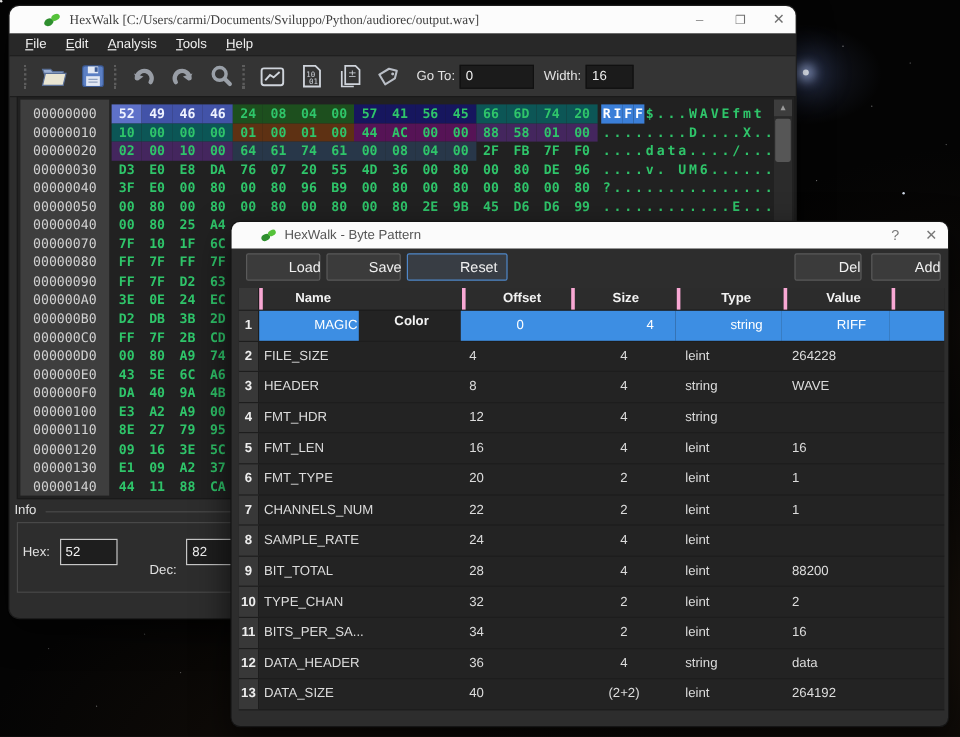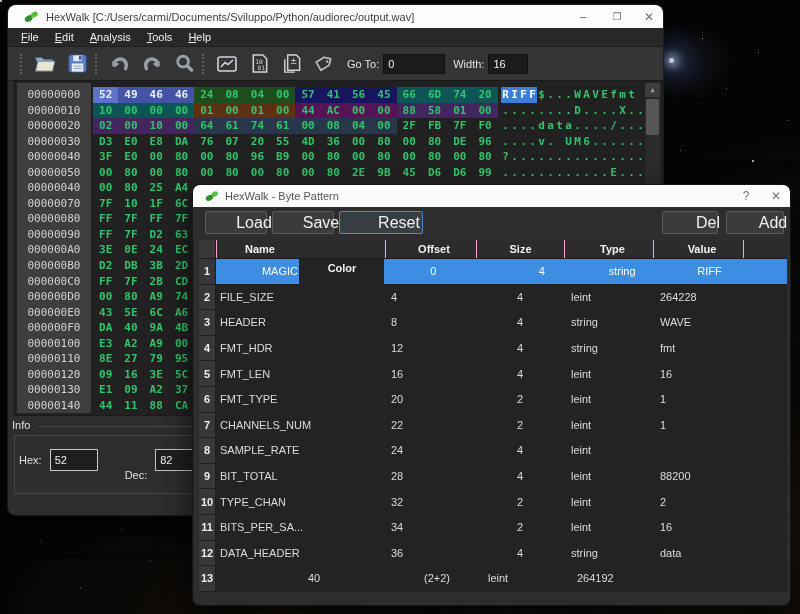--- a/index.html
+++ b/index.html
@@ -33,21 +33,21 @@
     box-shadow:752px 160px rgba(230,240,255,.9),620px 548px rgba(230,240,255,.7),
     782px 480px rgba(230,240,255,.8),708px 580px rgba(230,240,255,.6);}
   .bright-star{position:absolute;left:669px;top:58px;width:5px;height:5px;border-radius:50%;
     background:#eef4ff;
     box-shadow:0 0 10px 4px rgba(185,205,255,.85),0 0 26px 11px rgba(120,150,255,.28);}
 
   
   .mainwin{position:absolute;left:8px;top:5px;width:655px;height:510px;background:#2d2d2d;
     border-radius:8px;box-shadow:0 0 0 1px #1c1c1c,0 10px 28px rgba(0,0,0,.65);}
   .titlebar{position:absolute;left:0;top:0;right:0;height:23px;background:#fcfcfc;
-    border-radius:8px 8px 0 0;display:flex;align-items:center;padding-left:16px;gap:7px;}
+    border-radius:8px 8px 0 0;display:flex;align-items:center;padding-left:28px;gap:7px;font-family:Liberation Serif, serif;}
   .titlebar .wtitle{font-size:11px;color:#3f3f3f;white-space:nowrap;overflow:hidden;}
   .winbtn{position:absolute;top:0;width:30px;height:23px;display:flex;align-items:center;
     justify-content:center;color:#707070;font-size:12px;cursor:default;}
   .winbtn.minb{left:560px;} .winbtn.maxb{left:594px;font-size:10px;} .winbtn.closeb{left:626px;}
 
   .menubar{position:absolute;left:0;top:23px;right:0;height:18px;background:#282828;
     display:flex;align-items:center;padding-left:5px;border-bottom:1px solid #1f1f1f;}
   .menu-item{font-size:11px;color:#f0f0f0;padding:0 8px;line-height:18px;}
   .menu-item u{text-decoration:underline;}
 
@@ -84,37 +84,37 @@
   .ifinput{height:20px;background:#1e1e1e;border:1px solid #c6c6c6;color:#f2f2f2;
     font-size:11px;font-family:"Liberation Sans",sans-serif;padding:0 4px;width:38px;outline:none;}
   .lab-hex{margin-left:11px;} .in-hex{margin-left:8px;}
   .lab-dec{margin-left:27px;margin-top:30px;} .in-dec{margin-left:8px;}
   .lab-oct{margin-left:27px;}
 
   
   .dialog{position:absolute;left:193px;top:185px;width:597px;height:420px;background:#2d2d2d;
     border-radius:7px;box-shadow:0 0 0 1px #151515,0 12px 30px rgba(0,0,0,.7);}
   .dlg-titlebar{position:absolute;left:0;top:0;right:0;height:22px;background:#fbfbfb;
-    border-radius:7px 7px 0 0;display:flex;align-items:center;padding-left:12px;gap:6px;}
+    border-radius:7px 7px 0 0;display:flex;align-items:center;padding-left:24px;gap:6px;}
   .dlg-title{font-size:11px;color:#555;}
   .dlgbtn{position:absolute;top:0;height:22px;display:flex;align-items:center;justify-content:center;
     color:#777;font-size:12px;}
   .dlg-help{left:540px;width:26px;} .dlg-close{left:572px;width:22px;}
   .btnrow-btn{position:absolute;top:26px;height:23px;background:#3b3b3b;border:1px solid #5a5a5a;
-    border-radius:2px;color:#f0f0f0;font-size:16px;font-family:"Liberation Sans",sans-serif;
+    border-radius:2px;color:#f0f0f0;font-size:12px;font-family:"Liberation Sans",sans-serif;
     display:flex;align-items:center;justify-content:center;box-sizing:border-box;padding-left:36px;}
   .b-load{left:12px;width:62px;} .b-save{left:79px;width:62px;}
   .b-reset{left:146px;width:84px;border:1px solid #4f87c8;background:#383d44;}
   .b-del{left:469px;width:56px;} .b-add{left:533px;width:58px;}
 
   .ptable{position:absolute;left:6px;top:55px;width:588px;height:352px;background:#232323;
     overflow:hidden;font-size:11px;color:#dcdcdc;}
   .thead{display:flex;height:18px;background:#2c2c2c;border-bottom:1px solid #191919;
     font-weight:bold;color:#f2f2f2;}
-  .thead>div{display:flex;align-items:center;justify-content:center;border-left:1px solid #f9a8d4;box-sizing:border-box;}
+  .thead>div{display:flex;align-items:center;justify-content:center;border-left:3px solid #f9a8d4;box-sizing:border-box;}
   .thead>div:first-child{border-left:none;}
   .trow{display:flex;height:25.6px;border-bottom:1px solid #1d1d1d;box-sizing:border-box;}
   .cell{display:flex;align-items:center;box-sizing:border-box;}
   .c-gut{width:17px;justify-content:center;background:#383838;color:#eee;font-weight:bold;
     border-right:1px solid #1d1d1d;}
   .c-name{width:83px;padding-left:4px;}
   .c-color{width:86px;border-left:1px solid #191919;border-right:1px solid #191919;margin-top:28px;}
   .c-off{width:91px;padding-left:6px;}
   .c-size{width:88px;justify-content:center;}
   .c-type{width:89px;padding-left:7px;}
@@ -375,21 +375,20 @@
           <div class="cell c-val">WAVE</div>
           <div class="cell c-fill"></div>
         </div>
         <div class="trow">
           <div class="cell c-gut">4</div>
           <div class="cell c-name">FMT_HDR</div>
           <div class="cell c-color" style="background: rgb(13, 143, 143);"></div>
           <div class="cell c-off">12</div>
           <div class="cell c-size">4</div>
           <div class="cell c-type">string</div>
-          <div class="cell c-val">fmt</div>
           <div class="cell c-fill"></div>
         </div>
         <div class="trow">
           <div class="cell c-gut">5</div>
           <div class="cell c-name">FMT_LEN</div>
           <div class="cell c-color" style="background: rgb(13, 143, 143);"></div>
           <div class="cell c-off">16</div>
           <div class="cell c-size">4</div>
           <div class="cell c-type">leint</div>
           <div class="cell c-val">16</div>
@@ -459,20 +458,21 @@
           <div class="cell c-name">DATA_HEADER</div>
           <div class="cell c-color" style="background: rgb(59, 81, 104);"></div>
           <div class="cell c-off">36</div>
           <div class="cell c-size">4</div>
           <div class="cell c-type">string</div>
           <div class="cell c-val">data</div>
           <div class="cell c-fill"></div>
         </div>
         <div class="trow">
           <div class="cell c-gut">13</div>
+          <div class="cell c-name">DATA_SIZE</div>
           <div class="cell c-color" style="background: rgb(59, 81, 104);"></div>
           <div class="cell c-off">40</div>
           <div class="cell c-size">(2+2)</div>
           <div class="cell c-type">leint</div>
           <div class="cell c-val">264192</div>
           <div class="cell c-fill"></div>
         </div>
       </div>
   </div>
 </div>

